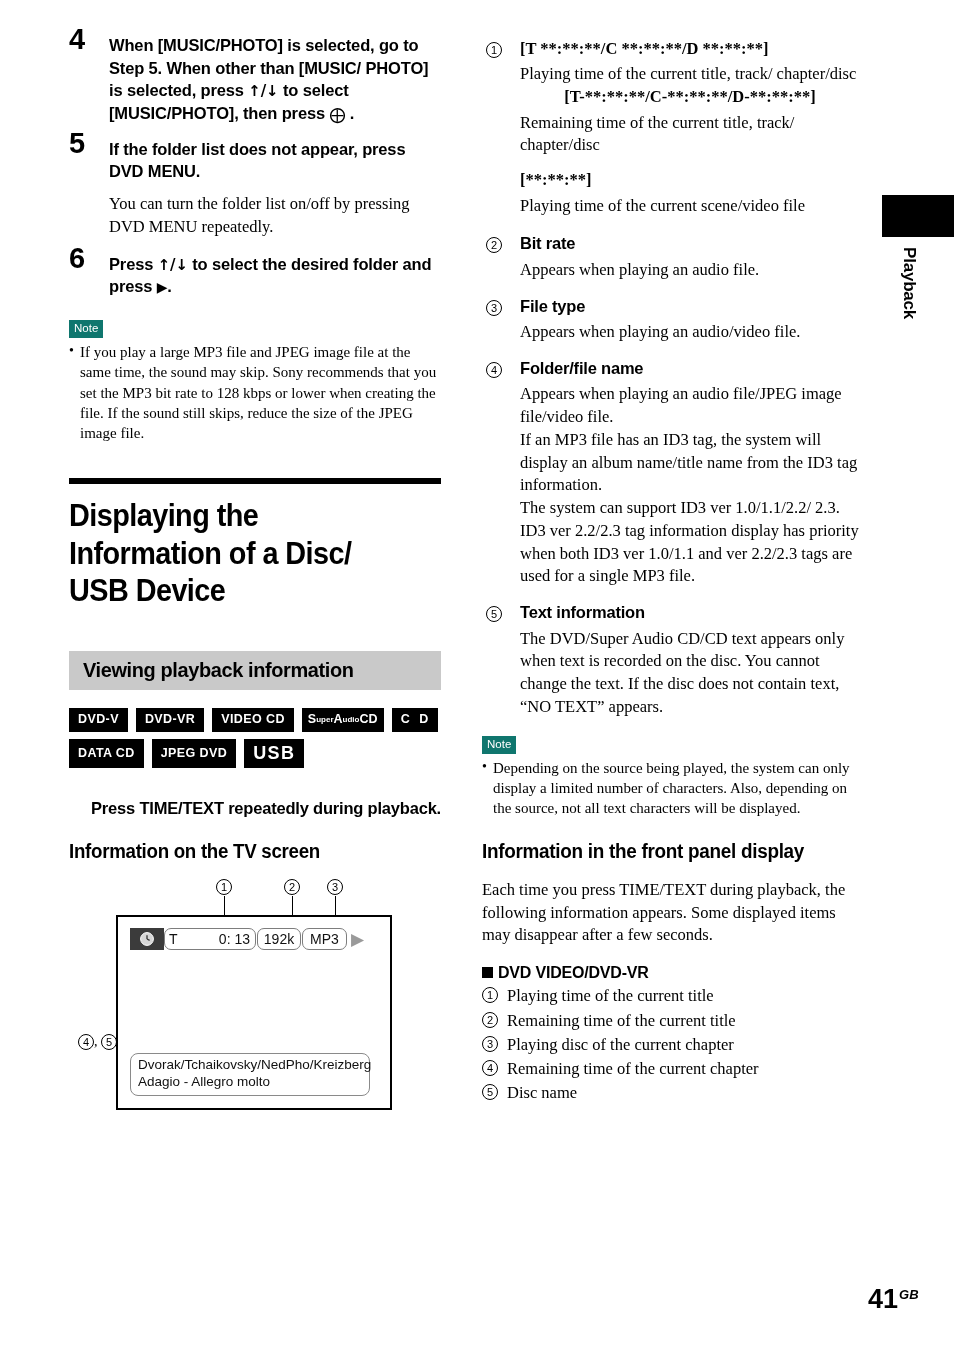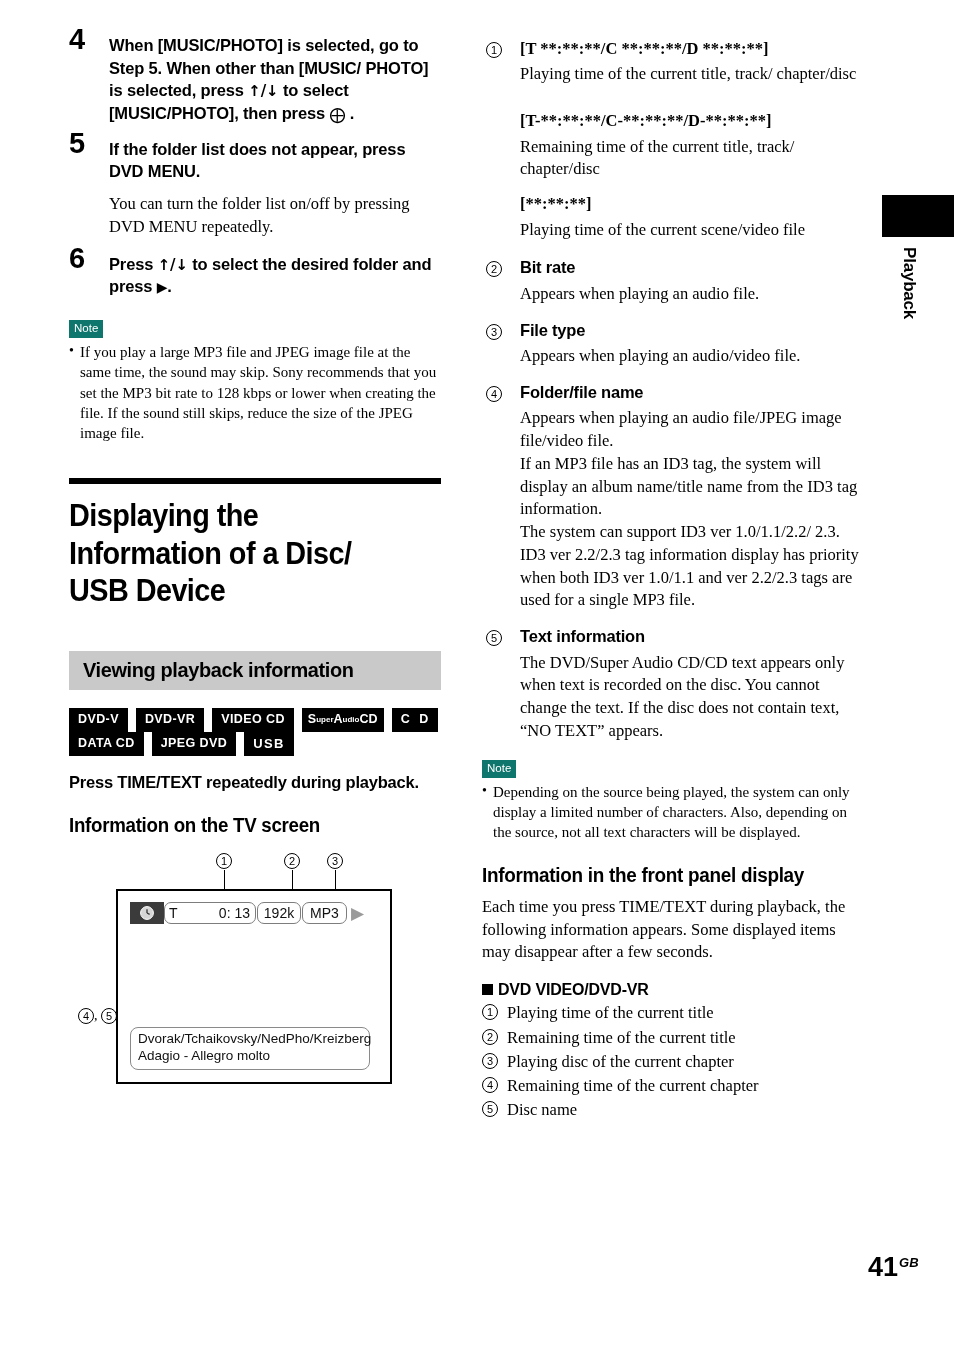--- a/index.html
+++ b/index.html
@@ -146,48 +146,50 @@
     display: inline-block;
   }
 
   
   .badge-rows {
     margin-top: 18px;
   }
   .badge-row {
     display: flex;
     gap: 8px;
+    margin-bottom: 7px;
   }
   .badge {
     background: #000;
     color: #fff;
     font-family: "Liberation Sans", sans-serif;
     font-weight: bold;
     font-size: 12.5px;
     letter-spacing: 0.4px;
     line-height: 1;
     padding: 5px 9px 6px 9px;
     display: inline-flex;
     align-items: center;
     justify-content: center;
     min-width: 46px;
     box-sizing: border-box;
   }
   .badge-sacd { letter-spacing: 0px; padding: 5px 6px 6px 6px; }
   .badge-sacd .sm { font-size: 8px; letter-spacing: 0; }
   .badge-cd { letter-spacing: 3px; padding-right: 6px; }
-  .badge-usb { font-size: 13px; letter-spacing: 1.4px; }
+  .badge-usb { font-size: 18px; letter-spacing: 1.4px; }
 
   .lead-bold {
     font-family: "Liberation Sans", sans-serif;
     font-weight: bold;
     font-size: 16.5px;
     line-height: 1.34;
-    margin-top: 15px;
+    margin-top: 29px;
     letter-spacing: -0.2px;
+    text-align: right;
   }
 
   .h3 {
     font-family: "Liberation Sans", sans-serif;
     font-weight: bold;
     font-size: 19.5px;
     line-height: 1.2;
     margin-top: 21px;
     letter-spacing: -0.3px;
     transform: scaleX(0.96);
@@ -324,21 +326,21 @@
     line-height: 1.24;
     margin-top: 20px;
     letter-spacing: -0.3px;
     transform: scaleX(0.97);
     transform-origin: left center;
   }
   .para {
     font-family: "Liberation Serif", serif;
     font-size: 16.5px;
     line-height: 1.38;
-    margin-top: 9px;
+    margin-top: 16px;
   }
   .sub-head {
     font-family: "Liberation Sans", sans-serif;
     font-weight: bold;
     font-size: 16px;
     margin-top: 17px;
     letter-spacing: -0.2px;
   }
   .sqr {
     display: inline-block;
@@ -386,21 +388,21 @@
     font-size: 17px;
     letter-spacing: -0.2px;
     writing-mode: vertical-rl;
     text-orientation: mixed;
   }
 
   
   .folio {
     position: absolute;
     left: 868px;
-    top: 1254px;
+    top: 1286px;
     font-family: "Liberation Sans", sans-serif;
     font-weight: bold;
     font-size: 27px;
     line-height: 1;
   }
   .folio .gb {
     font-size: 13px;
     font-style: italic;
     font-weight: bold;
     vertical-align: 9px;
@@ -517,21 +519,21 @@
     </div>
 
   </div>
 
   <div class="col-right">
 
     <div class="item">
       <span class="item-marker"><span class="circnum">1</span></span>
       <div class="item-title-serif">[T **:**:**/C **:**:**/D **:**:**]</div>
       <div class="item-desc">Playing time of the current title, track/ chapter/disc</div>
-      <div class="item-title-serif" style="margin-top:24px;">[T-**:**:**/C-**:**:**/D-**:**:**]</div>
+      <div class="item-title-serif" style="margin-top:0;text-align:center;">[T-**:**:**/C-**:**:**/D-**:**:**]</div>
       <div class="item-desc">Remaining time of the current title, track/ chapter/disc</div>
       <div class="item-title-serif" style="margin-top:12px;">[**:**:**]</div>
       <div class="item-desc">Playing time of the current scene/video file</div>
     </div>
 
     <div class="item" style="margin-top:16px;">
       <span class="item-marker"><span class="circnum">2</span></span>
       <div class="item-title">Bit rate</div>
       <div class="item-desc">Appears when playing an audio file.</div>
     </div>

